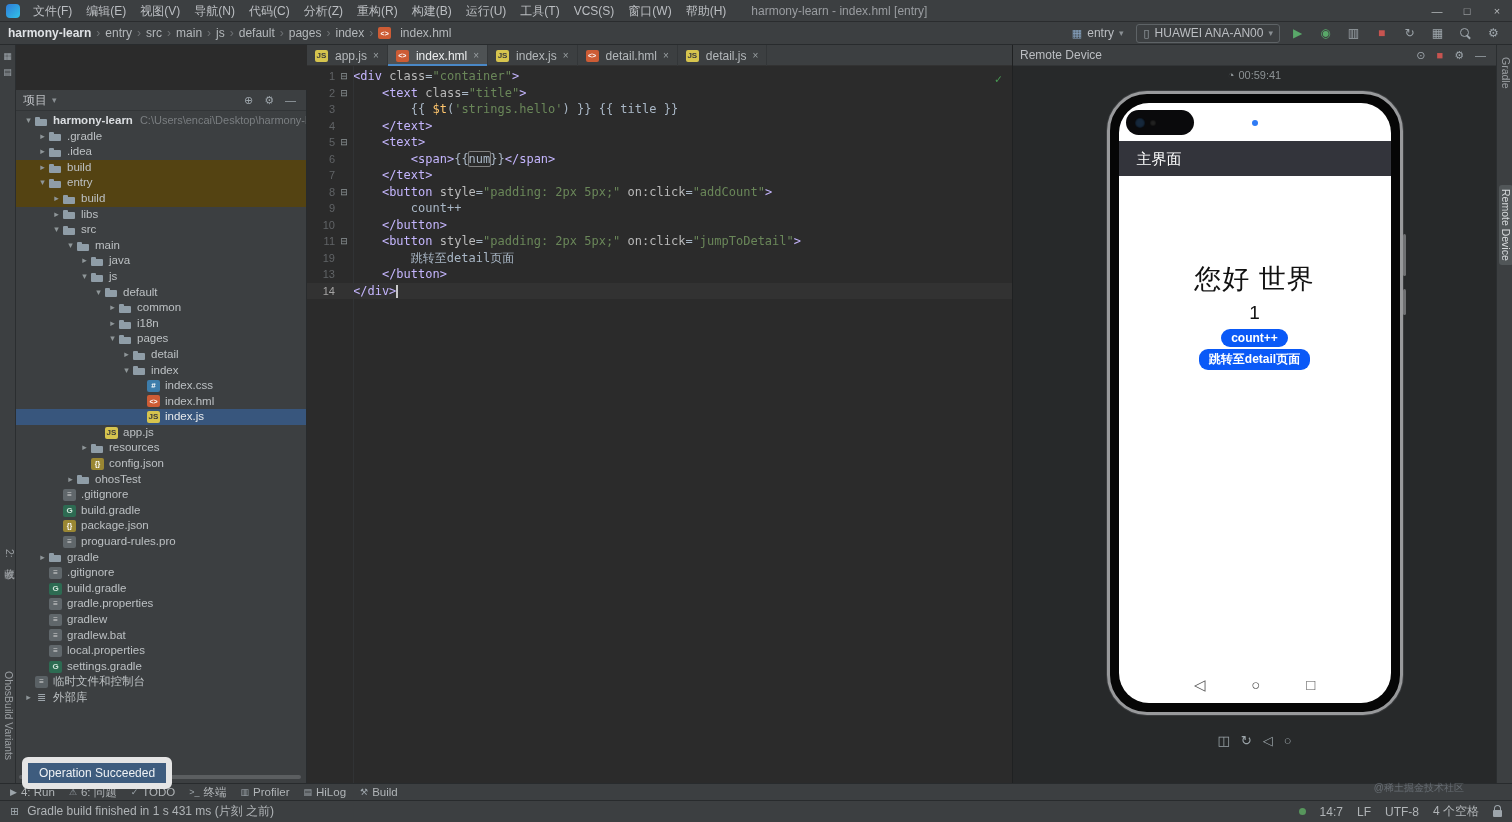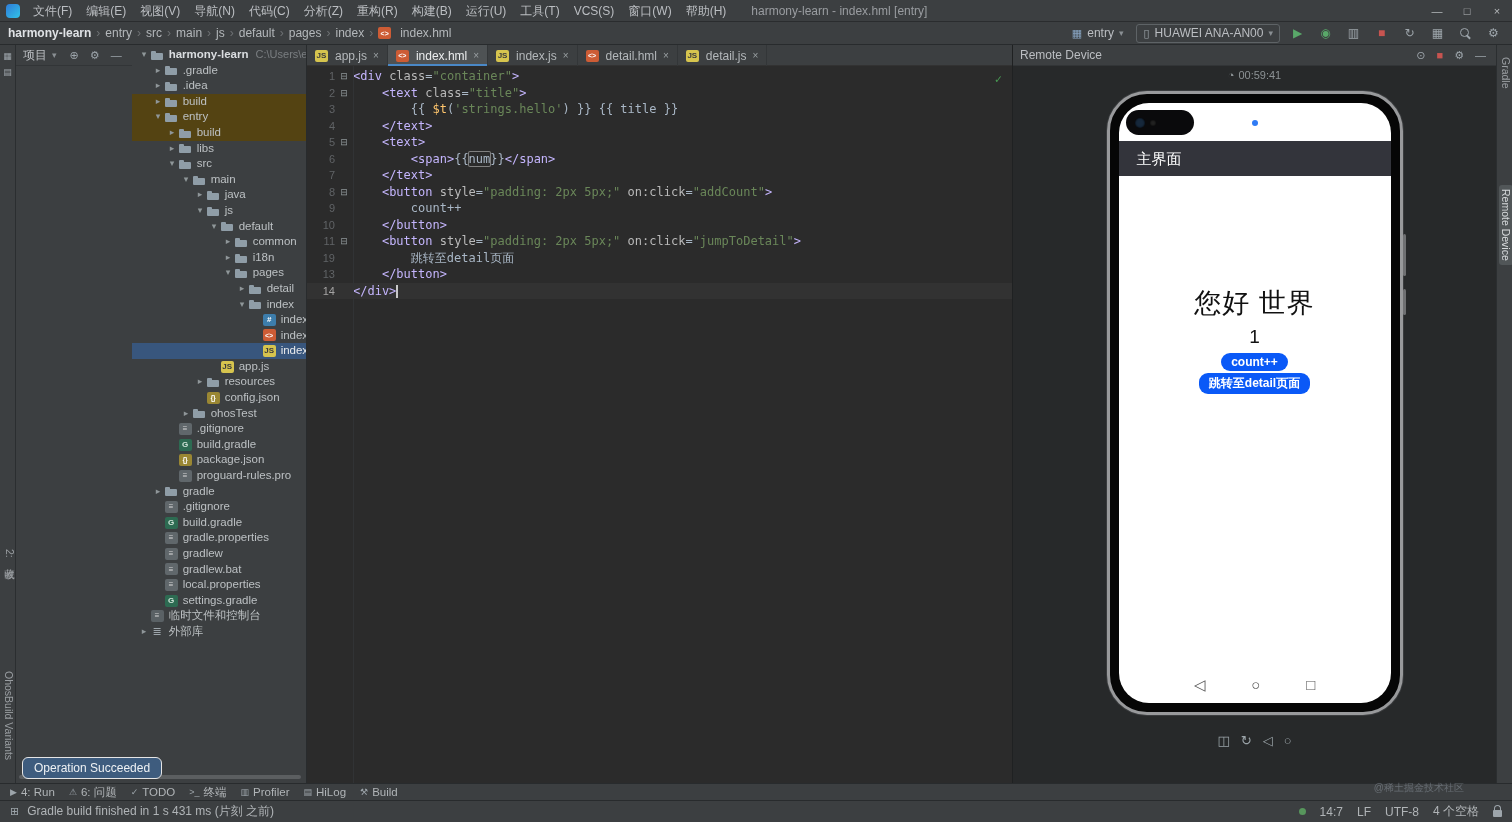--- a/index.html
+++ b/index.html
@@ -40,21 +40,21 @@
   
   .main { flex:1; display:flex; min-height:0; }
   .rail { width:16px; background:#3c3f41; position:relative; flex:none; }
   .rail.left { border-right:1px solid #2b2e30; }
   .rail.right { border-left:1px solid #2b2e30; }
   .rico { display:block; margin:6px auto 2px; text-align:center; font-size:9px; color:#9da5ab; }
   .vlabel { position:absolute; left:2px; writing-mode:vertical-rl; font-size:10.5px; color:#9a9ea2; white-space:nowrap; padding:4px 1px; }
   .vlabel.active { background:#515658; border-radius:3px; color:#d6d9db; }
 
   
-  .project { width:291px; background:#3c3f41; border-right:1px solid #282b2d; display:flex; flex-direction:row; position:relative; flex:none; }
+  .project { width:291px; background:#3c3f41; border-right:1px solid #282b2d; display:flex; flex-direction:column; position:relative; flex:none;margin-top:45px; }
   .panel-head { height:21px; display:flex; align-items:center; gap:5px; padding:0 7px; border-bottom:1px solid #323537; color:#bbbec2; flex:none; }
   .ph-title { font-size:12px; }
   .spacer { flex:1; }
   .phi { color:#9da5ab; font-size:11px; padding:0 3px; }
   .tree { flex:1; overflow:hidden; padding-top:2px; font-size:11.5px; }
   .tree-row { height:15.6px; line-height:15.6px; display:flex; align-items:center; white-space:nowrap; color:#bcc0c3; }
   .tree-row.sel { background:#38567d; color:#e8eaec; }
   .tree-row.hl { background:#544312; }
   .chev { width:13px; text-align:center; color:#8f9699; font-size:9px; flex:none; }
   .fico { width:13px; height:12px; position:relative; margin-right:5px; flex:none; }
@@ -103,40 +103,40 @@
   .phone { margin:10px auto 0; width:296px; height:624px; background:#060606; border:3px solid #98999b; border-radius:40px; padding:9px; position:relative; box-shadow:0 0 0 1px #3a3c3e; }
   .side { position:absolute; right:-6px; width:3px; background:#6f7072; border-radius:2px; }
   .side.b1 { top:140px; height:42px; } .side.b2 { top:195px; height:26px; }
   .screen { width:272px; height:600px; background:#fff; border-radius:30px; position:relative; overflow:hidden; }
   .camera { position:absolute; top:7px; left:7px; width:68px; height:25px; background:#0a0a0c; border-radius:13px; display:flex; align-items:center; gap:5px; padding-left:9px; }
   .lens { width:10px; height:10px; border-radius:50%; background:#16283c; box-shadow:inset 0 0 2px #000; }
   .lens.small { width:6px; height:6px; background:#222; }
   .ndot { position:absolute; top:17px; left:50%; margin-left:-3px; width:6px; height:6px; border-radius:50%; background:#2f7bf5; }
   .app-header { position:absolute; top:38px; left:0; right:0; height:35px; background:#33343b; color:#fff; font-size:15px; text-align:left; padding-left:18px; line-height:35px; }
   .app-body { position:absolute; top:73px; left:0; right:0; bottom:0; }
-  .greet { margin-top:109px; font-size:27px; color:#111; letter-spacing:1px; }
+  .greet { margin-top:85px; font-size:27px; color:#111; letter-spacing:1px; }
   .cnt { margin-top:5px; font-size:19px; color:#111; }
   .hbtn { display:block; margin:5px auto 0; background:#0a59f7; color:#fff; border:none; border-radius:9px; font-size:12px; font-weight:bold; padding:2px 10px; font-family:inherit; }
   .hbtn + .hbtn { margin-top:2px; }
   .sysnav { position:absolute; bottom:9px; left:0; right:0; display:flex; justify-content:center; gap:46px; color:#555; font-size:15px; }
   .dev-controls { margin-top:18px; display:flex; justify-content:center; gap:11px; color:#9aa3a8; font-size:13px; }
 
   
   .toolrow { height:17px; background:#3c3f41; border-top:1px solid #282b2d; display:flex; align-items:center; gap:14px; padding:0 10px; font-size:11.5px; color:#b0b4b7; flex:none; }
   .tool-btn { display:flex; align-items:center; gap:4px; }
   .tool-btn .ti { font-size:9px; color:#9da5ab; }
   .statusbar { height:22px; background:#3c3f41; border-top:1px solid #282b2d; display:flex; align-items:center; gap:8px; padding:0 10px; font-size:12px; color:#b0b4b7; flex:none; }
   .sb-ico { color:#9da5ab; font-size:11px; }
   .sb-right { margin-left:auto; display:flex; align-items:center; gap:14px; }
   .gdot { width:7px; height:7px; border-radius:50%; background:#57965c; }
   .lock { width:9px; height:7px; background:#9da5ab; border-radius:1px; position:relative; margin-top:3px; }
   .lock::before { content:""; position:absolute; top:-5px; left:1px; width:5px; height:5px; border:1.5px solid #9da5ab; border-bottom:none; border-radius:4px 4px 0 0; }
 
   
-  .popup { position:absolute; left:22px; top:757px; background:#3e5c7e; border:1px solid #e5e5e5; border-radius:6px; color:#eef1f4; font-size:12px; padding:3px 11px; z-index:5; }
+  .popup { position:absolute; left:22px; top:757px; background:#3e5c7e; border:6px solid #e5e5e5; border-radius:6px; color:#eef1f4; font-size:12px; padding:3px 11px; z-index:5; }
   .watermark { position:absolute; right:48px; top:781px; font-size:10px; color:rgba(165,175,185,0.42); z-index:4; }
 </style>
 </head>
 <body>
 
 <div id="app">
 
   <div class="titlebar">
     <span class="logo"></span>
     <div class="menus" id="menus">

